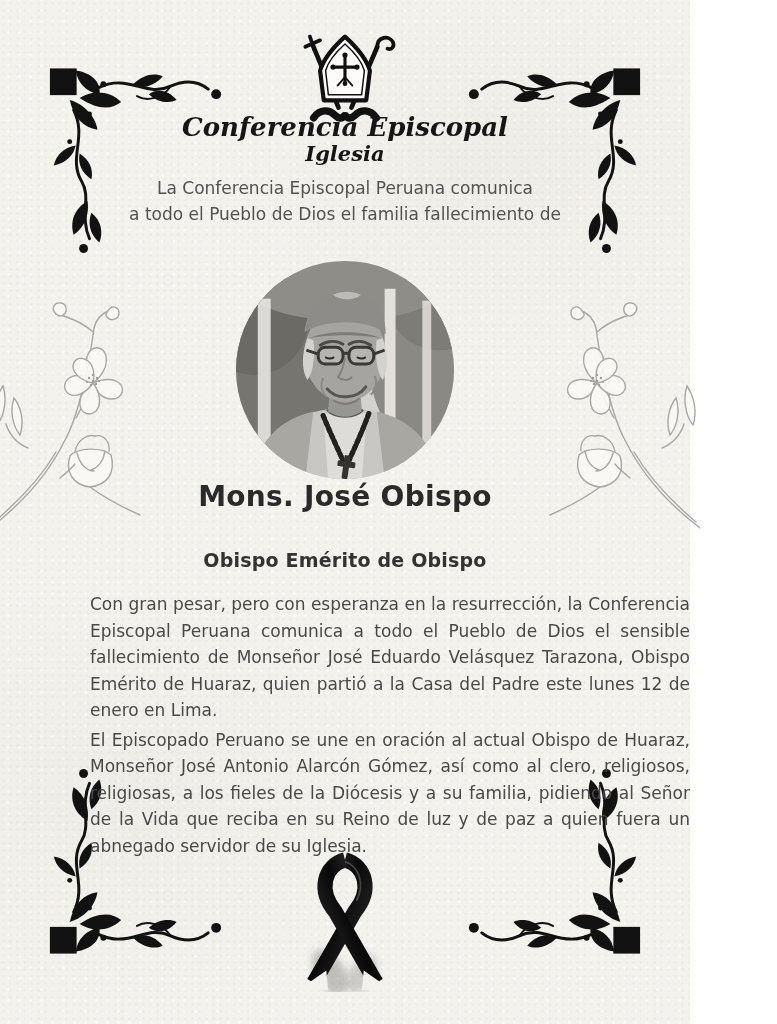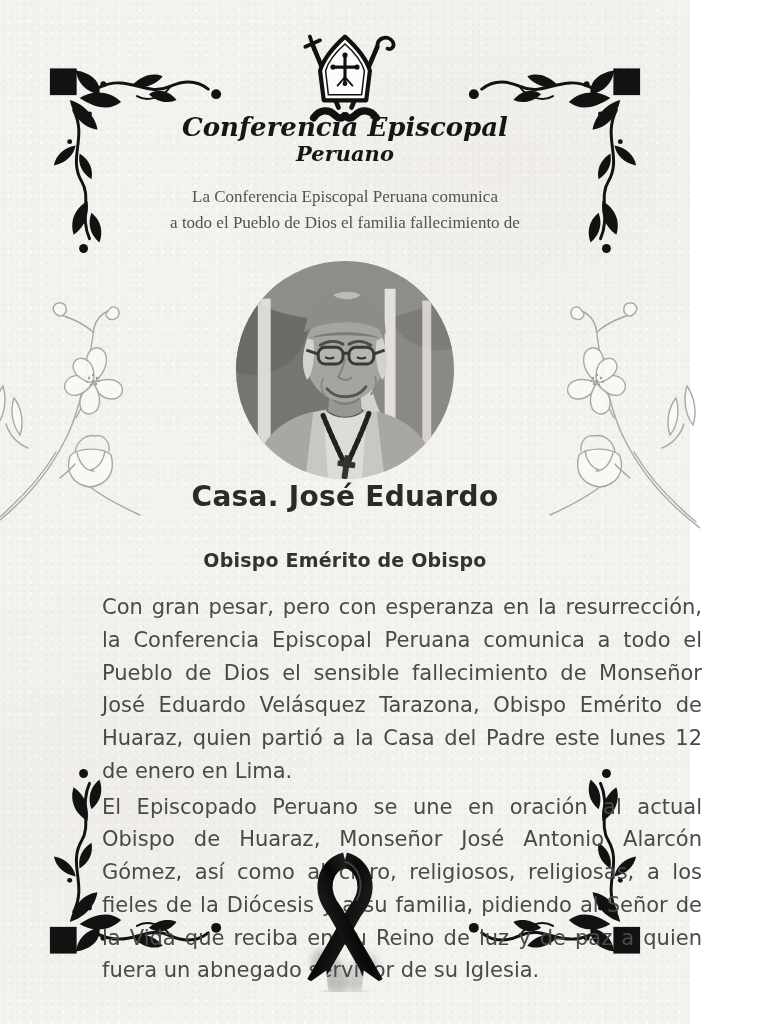--- a/index.html
+++ b/index.html
@@ -29,33 +29,33 @@
   
   .flowers{position:absolute;width:188px;height:248px;top:286px;opacity:.85;}
   .flowers.left{left:-10px;}
   .flowers.right{right:-10px;transform:scaleX(-1);}
   
   .emblem{top:32px;width:120px;height:90px;}
   .logo-line1{top:112px;font-family:"DejaVu Serif","Liberation Serif",serif;
     font-style:italic;font-weight:bold;font-size:26px;color:#161616;white-space:nowrap;}
   .logo-line2{top:141px;font-family:"DejaVu Serif","Liberation Serif",serif;
     font-style:italic;font-weight:bold;font-size:21px;color:#161616;white-space:nowrap;}
-  .intro{top:184px;width:620px;text-align:center;color:#525252;
-    font-size:17px;font-weight:500;line-height:1.5;font-family:Liberation Serif, serif;}
+  .intro{top:176px;width:620px;text-align:center;color:#525252;
+    font-size:17px;font-weight:500;line-height:1.5;}
   
   .portrait{top:261px;width:218px;height:218px;border-radius:50%;overflow:hidden;}
   .portrait svg{display:block;width:100%;height:100%;}
   
   .name{top:479px;width:640px;text-align:center;color:#2a2a2a;
     font-size:28px;font-weight:bold;line-height:1.26;letter-spacing:.3px;}
   .role{top:549px;width:640px;text-align:center;color:#333;
     font-size:19px;font-weight:bold;letter-spacing:.2px;}
   
-  .bodytext{position:absolute;top:591px;left:102px;width:600px;color:#494949;
-    font-size:21px;line-height:1.56;text-align:justify;}
+  .bodytext{position:absolute;top:591px;left:90px;width:600px;color:#494949;
+    font-size:17px;line-height:1.56;text-align:justify;}
   .bodytext p{margin:0;}
   .bodytext p + p{margin-top:3px;}
   
   .ribbon{top:849px;width:98px;height:143px;}
   .ribbon svg{width:100%;height:100%;}
 </style>
 </head>
 <body>
 
 <div class="page">
@@ -189,21 +189,21 @@
       </g>
 
       <g stroke="#111" stroke-width="8" fill="none" stroke-linecap="round">
         <path d="M31 93 C38 83 48 84 54 90 C58 94 62 94 64 91"></path>
         <path d="M66 91 C68 94 72 94 76 90 C82 84 92 83 99 93"></path>
       </g>
     </svg>
   </div>
 
   <div class="center-x logo-line1">Conferencia Episcopal</div>
-  <div class="center-x logo-line2">Peruano</div>
+  <div class="center-x logo-line2">Iglesia</div>
 
   <div class="center-x intro">
     <div>La Conferencia Episcopal Peruana comunica</div>
     <div>a todo el Pueblo de Dios el familia fallecimiento de</div>
   </div>
 
   <div class="center-x portrait">
     <svg viewBox="0 0 220 220">
 
       <rect width="220" height="220" fill="#d4d2ce"></rect>
@@ -263,21 +263,21 @@
       <path d="M134 154 C126 176 118 192 112 206" fill="none" stroke="#23211e" stroke-width="5" stroke-dasharray="3 4" stroke-linecap="round"></path>
 
       <g fill="#35332f" transform="rotate(8 111 208)">
         <rect x="108" y="196" width="6" height="24" rx="1.5"></rect>
         <rect x="102" y="202" width="18" height="6" rx="1.5"></rect>
       </g>
     </svg>
   </div>
 
   <div class="center-x name">
-    <div>Casa. José Eduardo</div>
+    <div>Mons. José Obispo</div>
   </div>
   <div class="center-x role">Obispo Emérito de Obispo</div>
 
   <div class="bodytext">
     <p>Con gran pesar, pero con esperanza en la resurrección, la Conferencia Episcopal Peruana comunica a todo el Pueblo de Dios el sensible fallecimiento de Monseñor José Eduardo Velásquez Tarazona, Obispo Emérito de Huaraz, quien partió a la Casa del Padre este lunes 12 de enero en Lima.</p>
     <p>El Episcopado Peruano se une en oración al actual Obispo de Huaraz, Monseñor José Antonio Alarcón Gómez, así como al clero, religiosos, religiosas, a los fieles de la Diócesis y a su familia, pidiendo al Señor de la Vida que reciba en su Reino de luz y de paz a quien fuera un abnegado servidor de su Iglesia.</p>
   </div>
 
   <div class="center-x ribbon">
     <svg viewBox="0 0 110 160">

